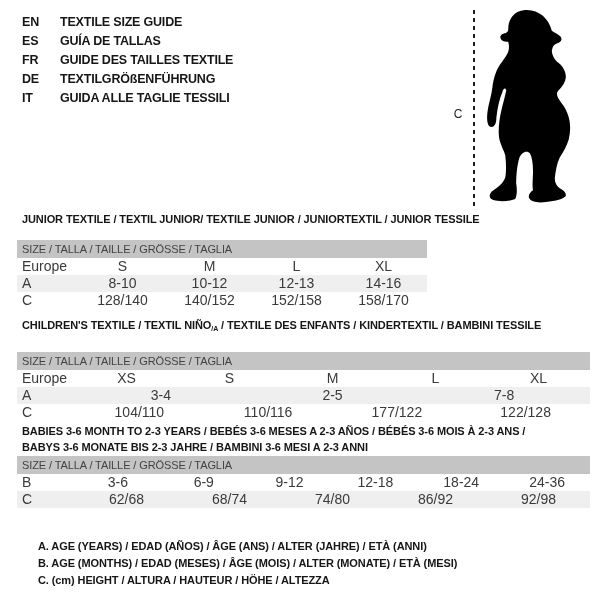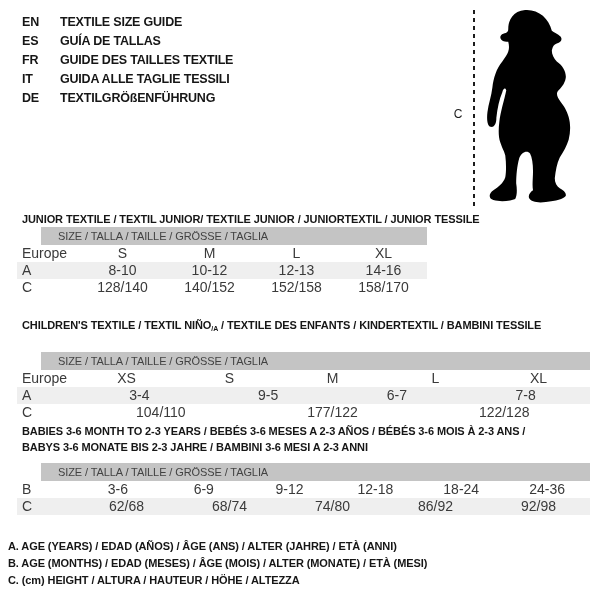--- a/index.html
+++ b/index.html
@@ -24,34 +24,34 @@
              font-size:12px; color:#1c1c1c; }
   .baby-svg { position:absolute; left:486px; top:5px; width:96px; height:200px; }
 
   
   .tbl { position:absolute; left:17px; }
   .tbl-junior   { top:211px; width:410px; }
   .tbl-children { top:317px; width:573px; }
   .tbl-babies   { top:423px; width:573px; }
   .tbl-title { padding-left:5px; font-weight:bold; font-size:11px; line-height:16px;
                color:var(--heading-text); letter-spacing:-0.1px; white-space:nowrap; }
-  .tbl-junior .tbl-title   { }
+  .tbl-junior .tbl-title   { margin-bottom:13px; }
   .tbl-children .tbl-title { margin-bottom:15px; }
-  .tbl-babies .tbl-title   { margin-bottom:8px; }
+  .tbl-babies .tbl-title   { margin-bottom:1px; }
   .sub { font-size:7px; vertical-align:-2px; }
   .tbl-bar { height:18px; line-height:18px; background:var(--header-bar); color:var(--bar-text);
-             font-size:11px; padding-left:17px; box-sizing:border-box; letter-spacing:-0.1px;margin-left:24px; }
+             font-size:11px; padding-left:5px; box-sizing:border-box; letter-spacing:-0.1px; }
   .tbl-row { display:flex; height:17px; line-height:17px; font-size:14px; color:var(--body-text); }
   .tbl-row.shaded { background:var(--shaded-row); }
   .cell { flex:1 1 0; text-align:center; white-space:nowrap; }
   .cell.lbl { flex:0 0 62px; text-align:left; padding-left:5px; box-sizing:border-box; }
   .tbl-children .cell.lbl, .tbl-babies .cell.lbl { flex-basis:58px; }
 
   
-  .footnotes { position:absolute; left:8px; top:538px; font-weight:bold; font-size:11px;
+  .footnotes { position:absolute; left:38px; top:538px; font-weight:bold; font-size:11px;
                line-height:17px; color:var(--heading-text); letter-spacing:-0.1px; }
 </style>
 </head>
 <body style="--header-bar: #c4c4c4; --shaded-row: #efefef; --bar-text: #424242; --body-text: #3a3a3a; --heading-text: #161616; --silhouette: #000000;">
 
 <div class="page">
 
   <section class="lang">
       <div class="lang-row">
         <span class="lang-code">EN</span>
@@ -59,26 +59,26 @@
       </div>
       <div class="lang-row">
         <span class="lang-code">ES</span>
         <span class="lang-title">GUÍA DE TALLAS</span>
       </div>
       <div class="lang-row">
         <span class="lang-code">FR</span>
         <span class="lang-title">GUIDE DES TAILLES TEXTILE</span>
       </div>
       <div class="lang-row">
+        <span class="lang-code">DE</span>
+        <span class="lang-title">TEXTILGRÖßENFÜHRUNG</span>
+      </div>
+      <div class="lang-row">
         <span class="lang-code">IT</span>
         <span class="lang-title">GUIDA ALLE TAGLIE TESSILI</span>
-      </div>
-      <div class="lang-row">
-        <span class="lang-code">DE</span>
-        <span class="lang-title">TEXTILGRÖßENFÜHRUNG</span>
       </div>
     </section>
 
   <div class="dash-line"></div>
   <div class="c-label">C</div>
   <svg class="baby-svg" viewBox="0 0 96 202" aria-hidden="true">
     <path fill="#000000" d="M39,5 C27,6 22,15 22,24 C22,27 21,28 17,29 C14,30 13,33 15,35
       C17,37 20,37 22,37 C23,41 23,44 22,47 C21,50 19,53 16,57 C10,64 7,74 6,83
       C5,92 2,100 1,108 C0,116 1,122 4,123 C8,124 10,120 10,114 C11,104 13,95 16,88
       C17,84 19,83 20,86 C18,96 14,108 13,118 C12,126 12,133 14,139 C16,145 18,148 19,152
@@ -123,27 +123,27 @@
         <span class="cell lbl">Europe</span>
         <span class="cell">XS</span>
         <span class="cell">S</span>
         <span class="cell">M</span>
         <span class="cell">L</span>
         <span class="cell">XL</span>
       </div>
       <div class="tbl-row shaded">
         <span class="cell lbl">A</span>
         <span class="cell">3-4</span>
-        <span class="cell">9-5</span>
-        <span class="cell">6-7</span>
+        <span class="cell">2-5</span>
         <span class="cell">7-8</span>
       </div>
       <div class="tbl-row">
         <span class="cell lbl">C</span>
         <span class="cell">104/110</span>
+        <span class="cell">110/116</span>
         <span class="cell">177/122</span>
         <span class="cell">122/128</span>
       </div>
     </section>
   <section class="tbl tbl-babies">
       <div class="tbl-title"><span>BABIES 3-6 MONTH TO 2-3 YEARS / BEBÉS 3-6 MESES A 2-3 AÑOS / BÉBÉS 3-6 MOIS À 2-3 ANS /</span><br><span>BABYS 3-6 MONATE BIS 2-3 JAHRE / BAMBINI 3-6 MESI A 2-3 ANNI</span></div>
       <div class="tbl-bar">SIZE / TALLA / TAILLE / GRÖSSE / TAGLIA</div>
       <div class="tbl-row">
         <span class="cell lbl">B</span>
         <span class="cell">3-6</span>

